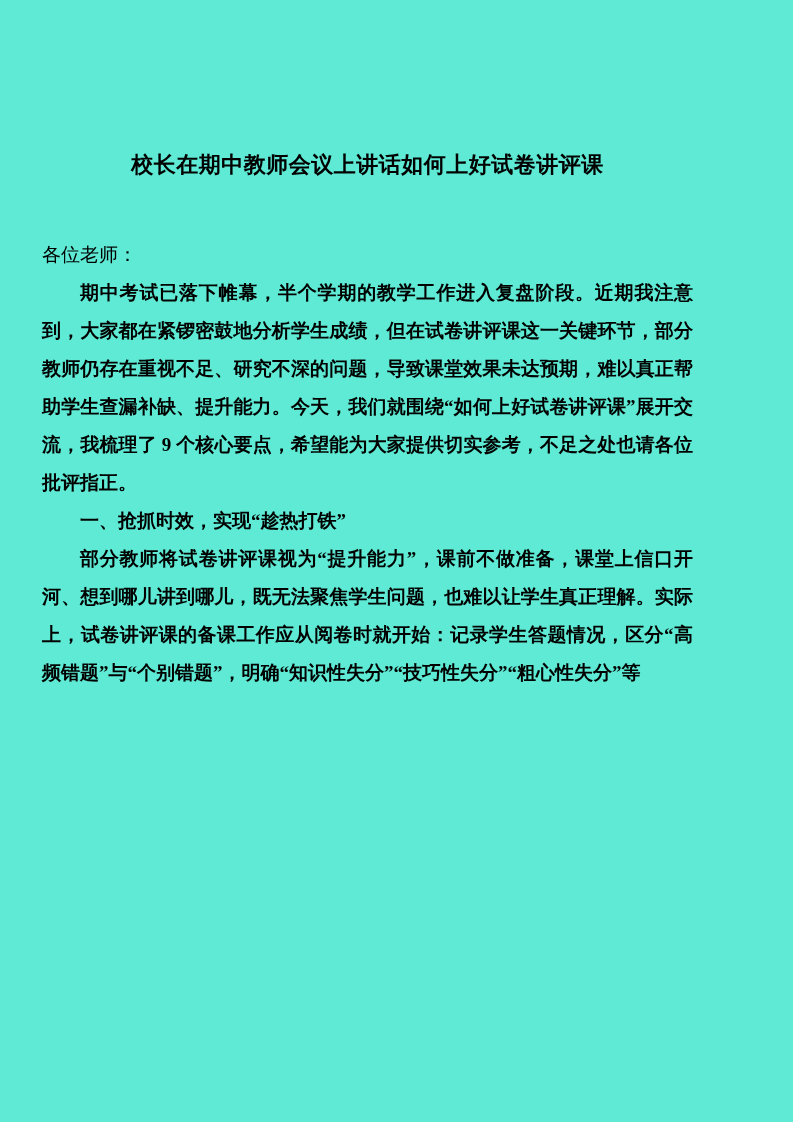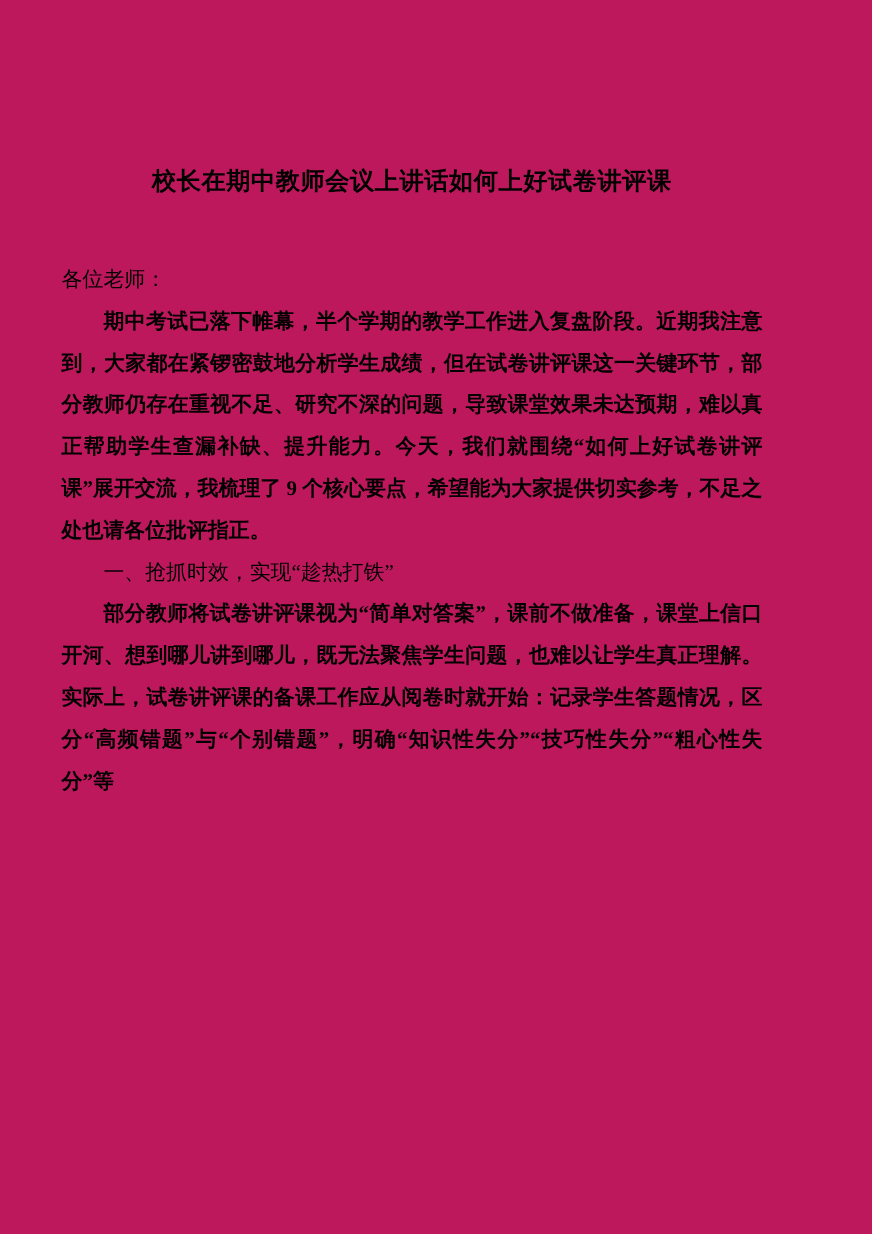--- a/index.html
+++ b/index.html
@@ -5,23 +5,23 @@
   html, body {
     margin: 0;
     padding: 0;
     background: #ffffff;
   }
   .page {
     position: relative;
     width: 793px;
     height: 1122px;
     margin: 0 auto;
-    background: #be185d;
+    background: #5eead4;
     box-sizing: border-box;
-    padding: 150px 100px 40px 56px;
+    padding: 150px 100px 40px 42px;
     overflow: hidden;
     font-family: "Liberation Serif", "DejaVu Serif", serif;
     color: #000000;
   }
   .doc-title {
     font-size: 22px;
     line-height: 30px;
     font-weight: bold;
     text-align: center;
     margin: 0 0 56px 0;
@@ -39,33 +39,33 @@
   }
   .greeting {
     text-indent: 0;
   }
   .para {
     text-indent: 2em;
     font-weight: bold;
   }
   .heading {
     text-indent: 2em;
-    font-weight: normal;
+    font-weight: bold;
   }
 </style>
 </head>
 <body>
 
 <div class="page">
   <h1 class="doc-title">校长在期中教师会议上讲话如何上好试卷讲评课</h1>
 
   <div class="content">
     <p class="greeting">各位老师：</p>
 
     <p class="para">期中考试已落下帷幕，半个学期的教学工作进入复盘阶段。近期我注意到，大家都在紧锣密鼓地分析学生成绩，但在试卷讲评课这一关键环节，部分教师仍存在重视不足、研究不深的问题，导致课堂效果未达预期，难以真正帮助学生查漏补缺、提升能力。今天，我们就围绕“如何上好试卷讲评课”展开交流，我梳理了 9 个核心要点，希望能为大家提供切实参考，不足之处也请各位批评指正。</p>
 
     <p class="heading">一、抢抓时效，实现“趁热打铁”</p>
 
 
 
-    <p class="para">部分教师将试卷讲评课视为“简单对答案”，课前不做准备，课堂上信口开河、想到哪儿讲到哪儿，既无法聚焦学生问题，也难以让学生真正理解。实际上，试卷讲评课的备课工作应从阅卷时就开始：记录学生答题情况，区分“高频错题”与“个别错题”，明确“知识性失分”“技巧性失分”“粗心性失分”等</p>
+    <p class="para">部分教师将试卷讲评课视为“提升能力”，课前不做准备，课堂上信口开河、想到哪儿讲到哪儿，既无法聚焦学生问题，也难以让学生真正理解。实际上，试卷讲评课的备课工作应从阅卷时就开始：记录学生答题情况，区分“高频错题”与“个别错题”，明确“知识性失分”“技巧性失分”“粗心性失分”等</p>
   </div>
 </div>
 
 </body></html>

